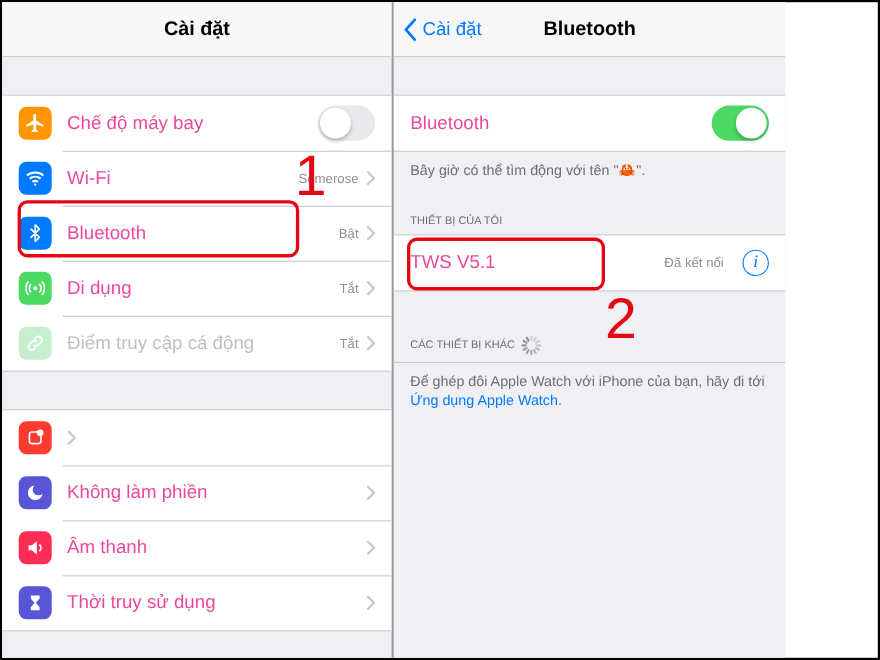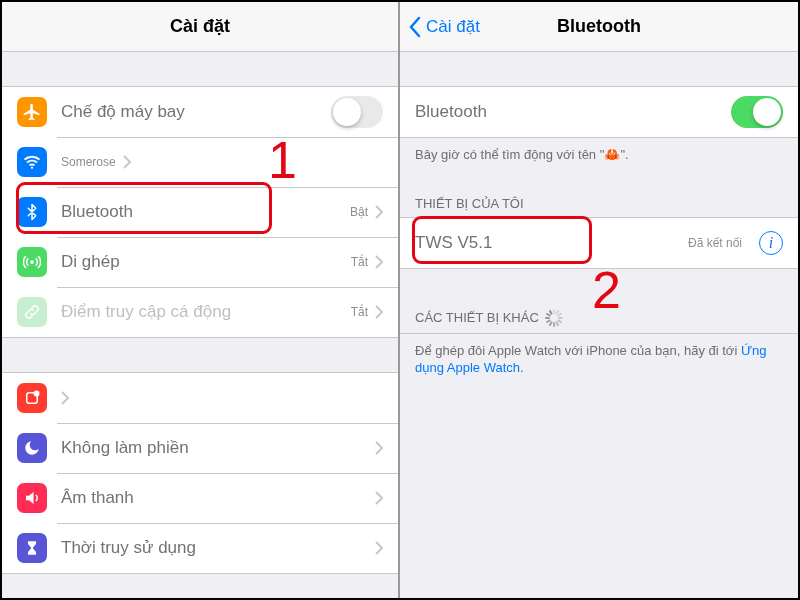--- a/index.html
+++ b/index.html
@@ -1,42 +1,42 @@
 <!DOCTYPE html>
 <html><head>
 <meta charset="utf-8">
 <style>
 *{margin:0;padding:0;box-sizing:border-box;-webkit-font-smoothing:antialiased}
 body{font-family:-apple-system,'Helvetica Neue',Arial,sans-serif;background:#fff;width:800px;height:600px;overflow:hidden}
 .container{display:flex;width:800px;height:600px;border:2px solid #000}
-.pane{width:398px;height:596px;background:#efeff4;overflow:hidden;position:relative}
+.pane{width:356px;height:596px;background:#efeff4;overflow:hidden;position:relative}
 .pane-left{border-right:2px solid #999}
 .header{height:50px;background:#f7f7f8;border-bottom:1px solid #c8c7cc;display:flex;align-items:center;justify-content:center;position:relative}
 .header-title{font-size:18px;font-weight:600;color:#000}
 .back-btn{position:absolute;left:8px;display:flex;align-items:center;color:#007aff;font-size:17px;cursor:pointer}
 .back-btn svg{width:14px;height:22px;margin-right:4px}
 .group-gap{height:34px}
 .group-gap-sm{height:18px}
 .group{background:#fff;border-top:1px solid #c8c7cc;border-bottom:1px solid #c8c7cc}
 .row{height:50px;display:flex;align-items:center;padding:0 15px;position:relative;cursor:pointer}
 .row + .row::before{content:"";position:absolute;left:55px;right:0;top:0;height:1px;background:#c8c7cc}
 .icon{width:30px;height:30px;border-radius:7px;margin-right:14px;display:flex;align-items:center;justify-content:center;flex-shrink:0}
 .icon svg,.icon span{color:#fff}
-.label{font-size:17px;color:#737373;flex:1}
+.label{font-size:17px;color:#ec4899;flex:1}
 .label.dim{color:#bfbfc3}
 .value{font-size:12px;color:#8e8e93;margin-right:7px}
 .chev{color:#c7c7cc}
 .chev svg{width:8px;height:14px;display:block}
 .toggle{width:52px;height:32px;border-radius:16px;position:relative;cursor:pointer}
 .toggle .knob{width:28px;height:28px;border-radius:50%;background:#fff;position:absolute;top:2px;box-shadow:0 2px 4px rgba(0,0,0,0.25)}
 .toggle.off{background:#e9e9eb}
 .toggle.off .knob{left:2px}
 .toggle.on{background:#4cd964}
 .toggle.on .knob{right:2px}
-.section-label{font-size:13px;color:#6d6d72;padding:6px 15px 6px;text-transform:uppercase;display:flex;align-items:center;gap:6px}
+.section-label{font-size:10px;color:#6d6d72;padding:6px 15px 6px;text-transform:uppercase;display:flex;align-items:center;gap:6px}
 .footer-note{font-size:13px;color:#6d6d72;padding:8px 15px;line-height:1.35}
 .footer-note a{color:#007aff;text-decoration:none}
 .info-icon{width:24px;height:24px;border:1.5px solid #007aff;border-radius:50%;display:flex;align-items:center;justify-content:center;color:#007aff;font-family:Georgia,serif;font-style:italic;font-size:16px;margin-left:10px}
 .highlight{position:absolute;border:3px solid #e30613;border-radius:9px;pointer-events:none}
 .anno{position:absolute;color:#e30613;font-size:52px;font-weight:400;font-family:Arial,sans-serif;pointer-events:none}
 .spinner{width:18px;height:18px;position:relative;display:inline-block}
 .spinner span{position:absolute;left:8px;top:0;width:2px;height:5px;background:#8e8e93;border-radius:1px;transform-origin:1px 9px}
 </style>
 </head>
 <body>
@@ -63,20 +63,21 @@
       </div>
       <div class="row">
         <div class="icon" style="background:#007aff">
           <svg viewBox="0 0 24 24" width="20" height="20" fill="none" stroke="#fff" stroke-width="2.3">
               <path d="M3 9a14 14 0 0 1 18 0"></path>
               <path d="M6 12.5a9.5 9.5 0 0 1 12 0"></path>
               <path d="M9 16a5 5 0 0 1 6 0"></path>
               <circle cx="12" cy="19" r="1.3" fill="#fff" stroke="none"></circle>
             </svg>
         </div>
+        <div class="label">Wi-Fi</div>
         <div class="value">Somerose</div>
         <div class="chev">
             <svg viewBox="0 0 8 14" fill="none" stroke="currentColor" stroke-width="2">
               <path d="M1 1l6 6-6 6"></path>
             </svg>
           </div>
       </div>
       <div class="row">
         <div class="icon" style="background:#007aff">
           <svg viewBox="0 0 24 24" width="18" height="18" fill="none" stroke="#fff" stroke-width="2" stroke-linejoin="round" stroke-linecap="round">
@@ -94,21 +95,21 @@
       <div class="row">
         <div class="icon" style="background:#4cd964">
           <svg viewBox="0 0 24 24" width="18" height="18" fill="none" stroke="#fff" stroke-width="2">
               <circle cx="12" cy="12" r="2.5" fill="#fff" stroke="none"></circle>
               <path d="M7 7a7 7 0 0 0 0 10"></path>
               <path d="M17 7a7 7 0 0 1 0 10"></path>
               <path d="M4 4a11 11 0 0 0 0 16"></path>
               <path d="M20 4a11 11 0 0 1 0 16"></path>
             </svg>
         </div>
-        <div class="label">Di ghép</div>
+        <div class="label">Di dụng</div>
         <div class="value">Tắt</div>
         <div class="chev">
             <svg viewBox="0 0 8 14" fill="none" stroke="currentColor" stroke-width="2">
               <path d="M1 1l6 6-6 6"></path>
             </svg>
           </div>
       </div>
       <div class="row">
         <div class="icon" style="background:#c6eecf">
           <svg viewBox="0 0 24 24" width="18" height="18" fill="none" stroke="#fff" stroke-width="2.2">

